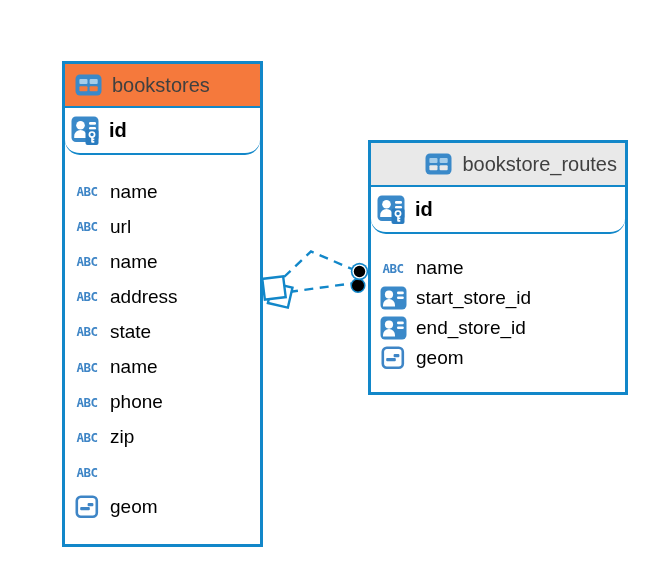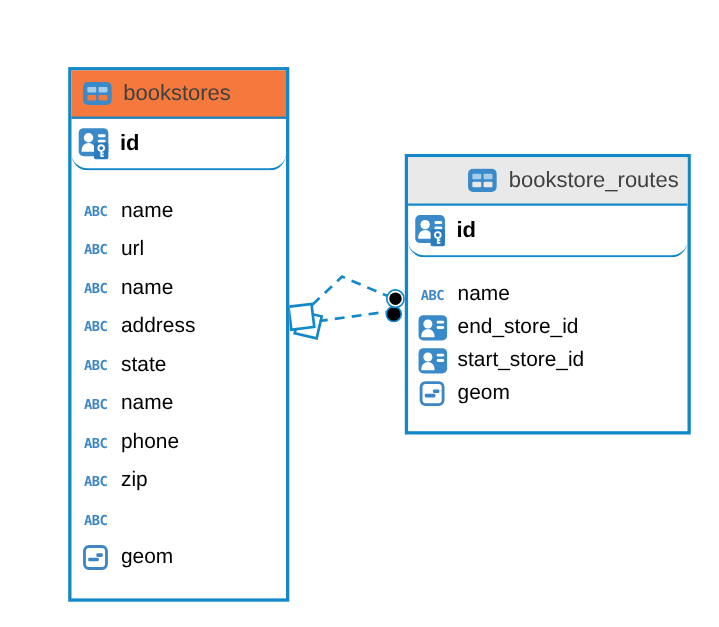--- a/index.html
+++ b/index.html
@@ -179,33 +179,33 @@
       <div class="row">
         <span class="icon-cell">
           <svg width="27" height="24" viewBox="0 0 27 24">
             <rect x="0.5" y="0.5" width="26" height="23" rx="4.5" fill="#3a89c9"></rect>
             <circle cx="9" cy="8.6" r="4.1" fill="#ffffff"></circle>
             <path d="M3 20.5 v-1.4 a6 6 0 0 1 6 -6 a6 6 0 0 1 6 6 v1.4 z" fill="#ffffff"></path>
             <rect x="17" y="5.6" width="6.8" height="2.6" rx="1.2" fill="#ffffff"></rect>
             <rect x="17" y="10.4" width="6.8" height="2.6" rx="1.2" fill="#ffffff"></rect>
           </svg>
         </span>
-        <span>end_store_id</span>
+        <span>start_store_id</span>
       </div>
       <div class="row">
         <span class="icon-cell">
           <svg width="27" height="24" viewBox="0 0 27 24">
             <rect x="0.5" y="0.5" width="26" height="23" rx="4.5" fill="#3a89c9"></rect>
             <circle cx="9" cy="8.6" r="4.1" fill="#ffffff"></circle>
             <path d="M3 20.5 v-1.4 a6 6 0 0 1 6 -6 a6 6 0 0 1 6 6 v1.4 z" fill="#ffffff"></path>
             <rect x="17" y="5.6" width="6.8" height="2.6" rx="1.2" fill="#ffffff"></rect>
             <rect x="17" y="10.4" width="6.8" height="2.6" rx="1.2" fill="#ffffff"></rect>
           </svg>
         </span>
-        <span>start_store_id</span>
+        <span>end_store_id</span>
       </div>
       <div class="row">
         <span class="icon-cell">
           <svg width="24" height="24" viewBox="0 0 24 24">
             <rect x="1.8" y="1.8" width="20" height="20" rx="4" fill="#ffffff" stroke="#3e85c6" stroke-width="2.6"></rect>
             <rect x="5.2" y="12" width="9.6" height="3.3" rx="1" fill="#3e85c6"></rect>
             <rect x="12.6" y="8" width="5.8" height="3.3" rx="1" fill="#3e85c6"></rect>
           </svg>
         </span>
         <span>geom</span>

